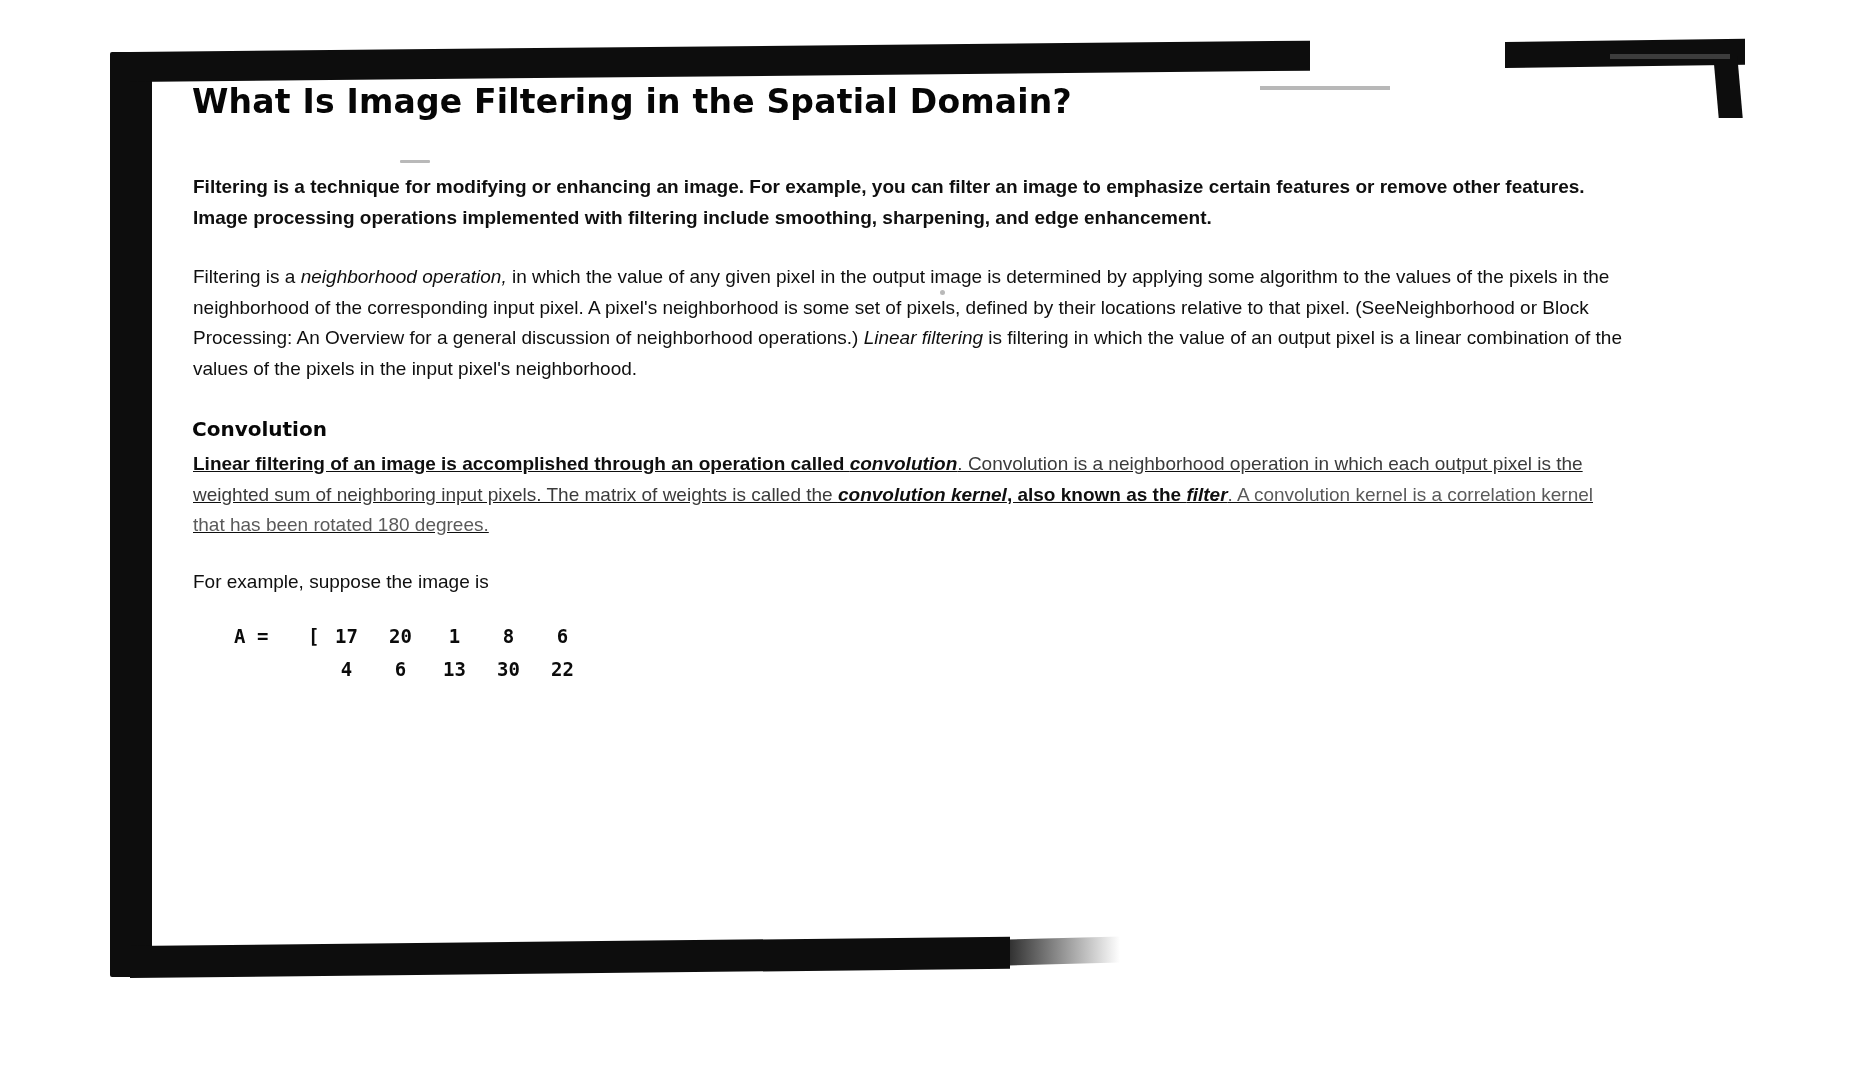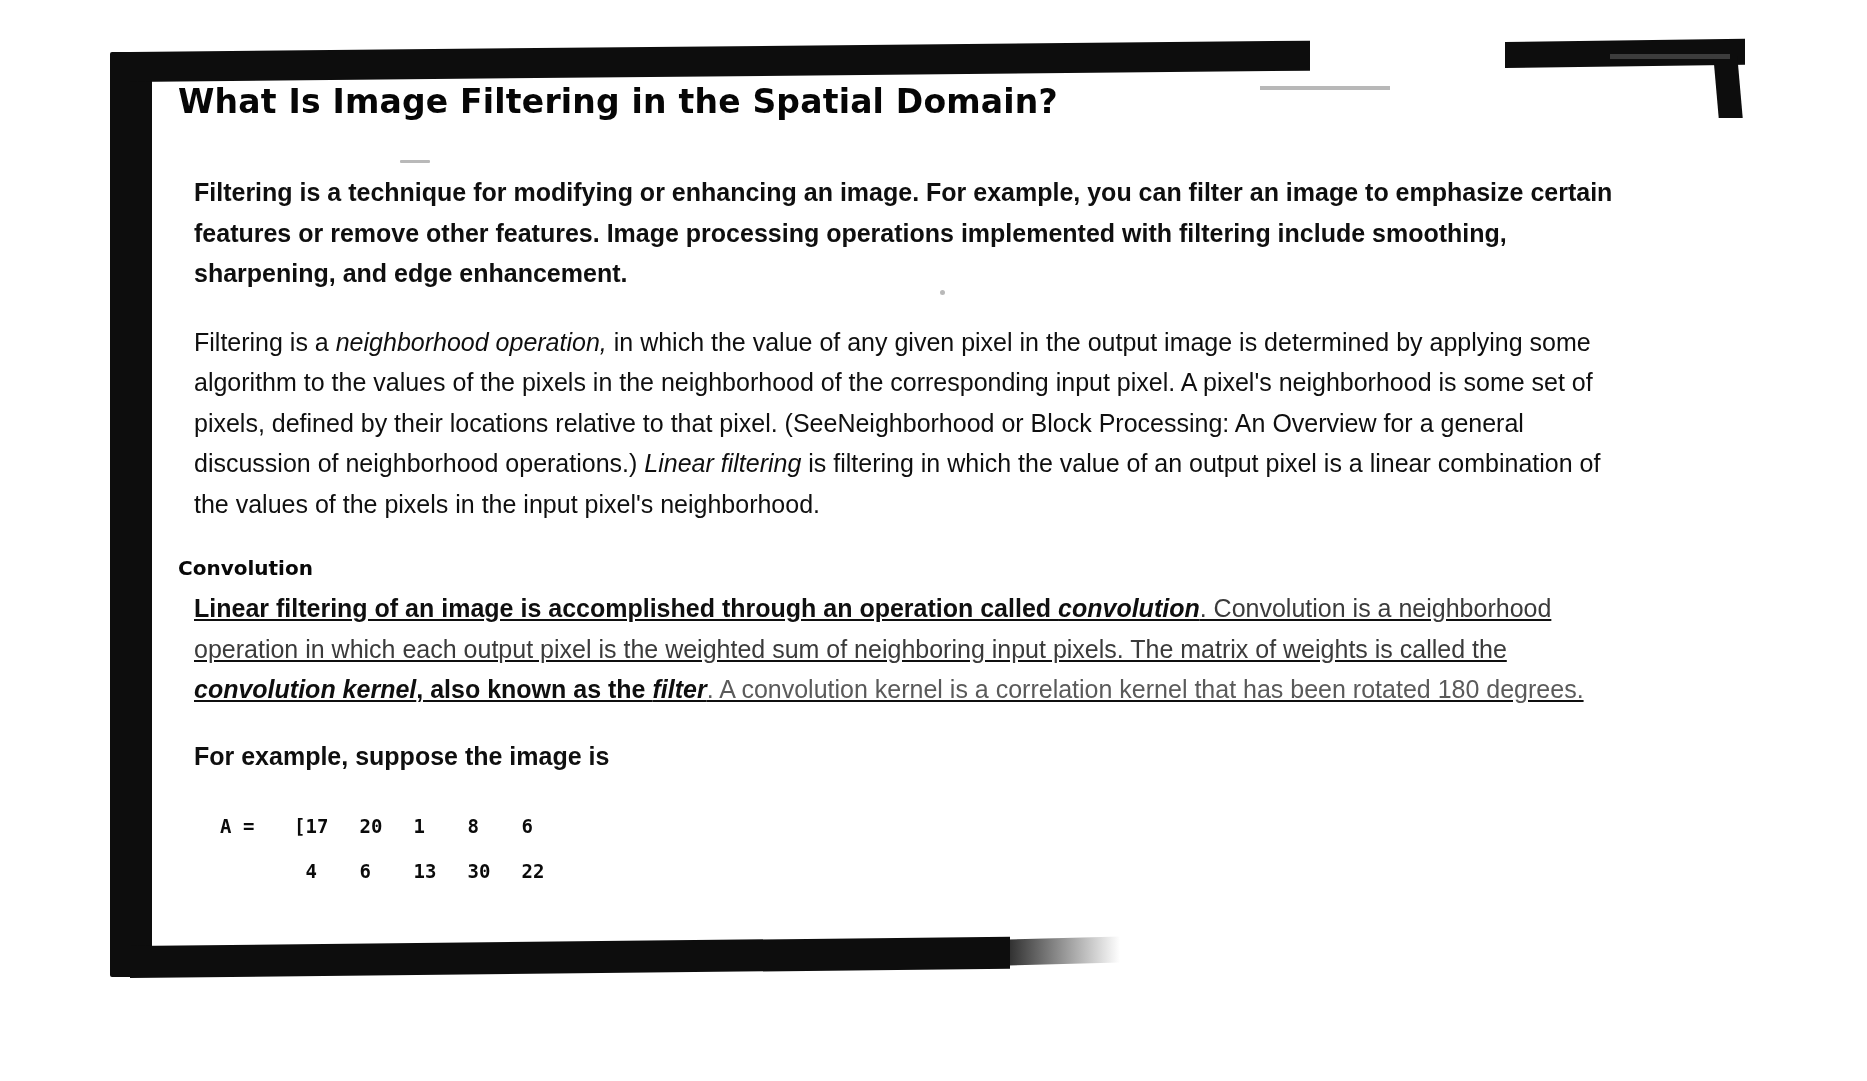--- a/index.html
+++ b/index.html
@@ -108,50 +108,50 @@
     top: 12px;
     width: 120px;
     height: 5px;
     background: #6b6b6b;
     opacity: 0.5;
   }
 
   
   .doc {
     position: absolute;
-    left: 178px;
+    left: 192px;
     top: 84px;
     width: 1560px;
     height: 860px;
   }
 
   .doc-title {
     font-family: "DejaVu Sans", sans-serif;
     font-weight: bold;
     font-size: 33px;
     letter-spacing: 0.2px;
     color: #060606;
     margin: 0 0 0 0;
     padding: 0;
     line-height: 1.1;
   }
 
   .para {
-    margin: 16px;
+    margin: 1px;
     padding: 0;
     color: #0f0f0f;
-    font-size: 25px;
+    font-size: 19px;
     line-height: 1.62;
     max-width: 1435px;
   }
 
   .para.p1 { margin-top: 52px; font-weight: 600; }
   .para.p2 { margin-top: 28px; font-weight: 400; }
   .para.p4 { margin-top: 8px; font-weight: 600; text-decoration: underline; }
-  .para.p5 { margin-top: 26px; font-weight: 700; }
+  .para.p5 { margin-top: 26px; font-weight: 400; }
 
   .subhead {
     margin: 32px 0 8px 0;
     font-family: "DejaVu Sans", sans-serif;
     font-weight: bold;
     font-size: 20px;
     color: #080808;
   }
 
   .ital { font-style: italic; }
@@ -183,22 +183,21 @@
   .matrix-row.clipped span {
     display: block;
     margin-top: -4px;
   }
 
   .matrix-label { display: inline-block; width: 74px; }
 
   .m-cell {
     display: inline-block;
     width: 54px;
-    text-align: left;
-    margin-top: 12px;
+    text-align: center;
   }
 
   
   .noise-dot {
     position: absolute;
     background: #8a8a8a;
     border-radius: 50%;
     opacity: 0.6;
   }
 </style>

